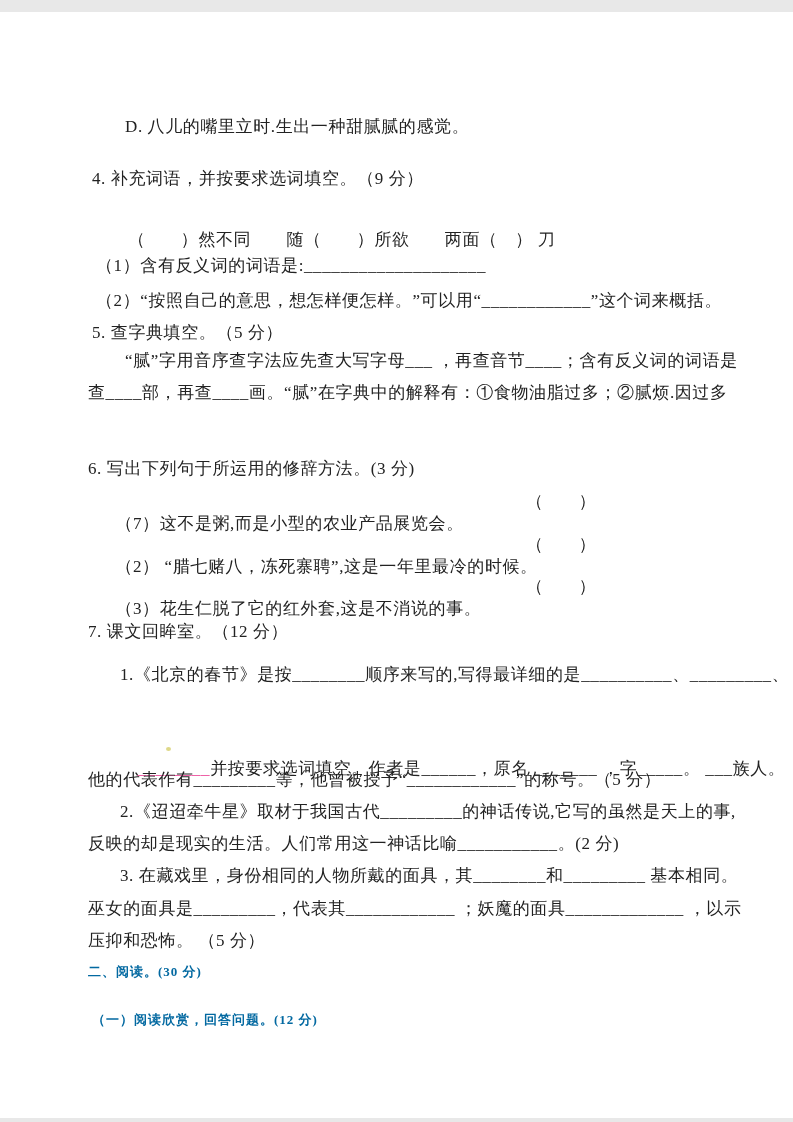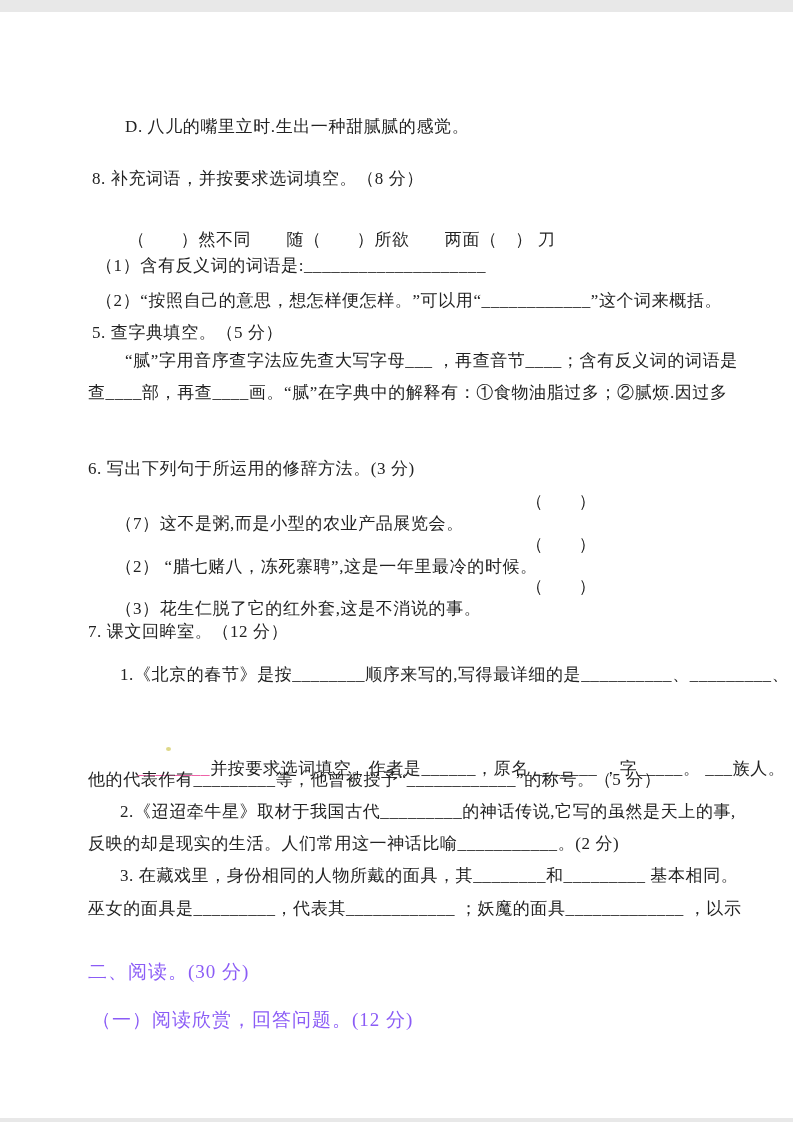--- a/index.html
+++ b/index.html
@@ -14,24 +14,24 @@
   }
   .line{
     position:absolute;
     font-size:17px;
     line-height:22px;
     letter-spacing:0.6px;
     white-space:pre;
     color:#222222;
   }
   .line.bold{
-    font-weight:normal;
-    font-size:19px;
+    font-weight:bold;
+    font-size:13px;
     letter-spacing:1px;
-    color:#8b5cf6;
+    color:#0369a1;
   }
   .bracket{
     position:absolute;
     left:430px;top:0;
     white-space:pre;
   }
   .q6row{width:620px;}
   .faint-blank{color:#ec4899;}
   .speck{
     position:absolute;
@@ -42,21 +42,21 @@
     opacity:.85;
   }
 </style>
 </head>
 <body>
 
 <div class="page">
 
   <div class="line" style="left:125px;top:104px">D. 八儿的嘴里立时.生出一种甜腻腻的感觉。</div>
 
-  <div class="line" style="left:92px;top:156px">8. 补充词语，并按要求选词填空。（8 分）</div>
+  <div class="line" style="left:92px;top:156px">4. 补充词语，并按要求选词填空。（9 分）</div>
   <div class="line" style="left:128px;top:217px">（　　）然不同　　随（　　）所欲　　两面（　） 刀</div>
   <div class="line" style="left:96px;top:243px">（1）含有反义词的词语是:____________________</div>
   <div class="line" style="left:96px;top:278px">（2）“按照自己的意思，想怎样便怎样。”可以用“____________”这个词来概括。</div>
 
   <div class="line" style="left:92px;top:310px">5. 查字典填空。（5 分）</div>
   <div class="line" style="left:125px;top:338px">“腻”字用音序查字法应先查大写字母___ ，再查音节____；含有反义词的词语是</div>
   <div class="line" style="left:88px;top:370px">查____部，再查____画。“腻”在字典中的解释有：①食物油脂过多；②腻烦.因过多</div>
 
   <div class="line" style="left:88px;top:446px">6. 写出下列句于所运用的修辞方法。(3 分)</div>
   <div class="line q6row" style="left:96px;top:479px">
@@ -76,17 +76,18 @@
   <div class="line" style="left:120px;top:652px">1.《北京的春节》是按________顺序来写的,写得最详细的是__________、_________、</div>
   <div class="line" style="left:118px;top:724px">
     <span class="faint-blank">________</span><span>并按要求选词填空。作者是______，原名 _______ ，字_____。 ___族人。</span>
     <span class="speck"></span>
   </div>
   <div class="line" style="left:88px;top:757px">他的代表作有_________等，他曾被授予“____________”的称号。（5 分）</div>
   <div class="line" style="left:120px;top:789px">2.《迢迢牵牛星》取材于我国古代_________的神话传说,它写的虽然是天上的事,</div>
   <div class="line" style="left:88px;top:821px">反映的却是现实的生活。人们常用这一神话比喻___________。(2 分)</div>
   <div class="line" style="left:120px;top:853px">3. 在藏戏里，身份相同的人物所戴的面具，其________和_________ 基本相同。</div>
   <div class="line" style="left:88px;top:886px">巫女的面具是_________，代表其____________ ；妖魔的面具_____________ ，以示</div>
+  <div class="line" style="left:88px;top:918px">压抑和恐怖。 （5 分）</div>
 
   <div class="line bold" style="left:88px;top:949px">二、阅读。(30 分)</div>
   <div class="line bold" style="left:92px;top:997px">（一）阅读欣赏，回答问题。(12 分)</div>
 
 </div>
 
 </body></html>

